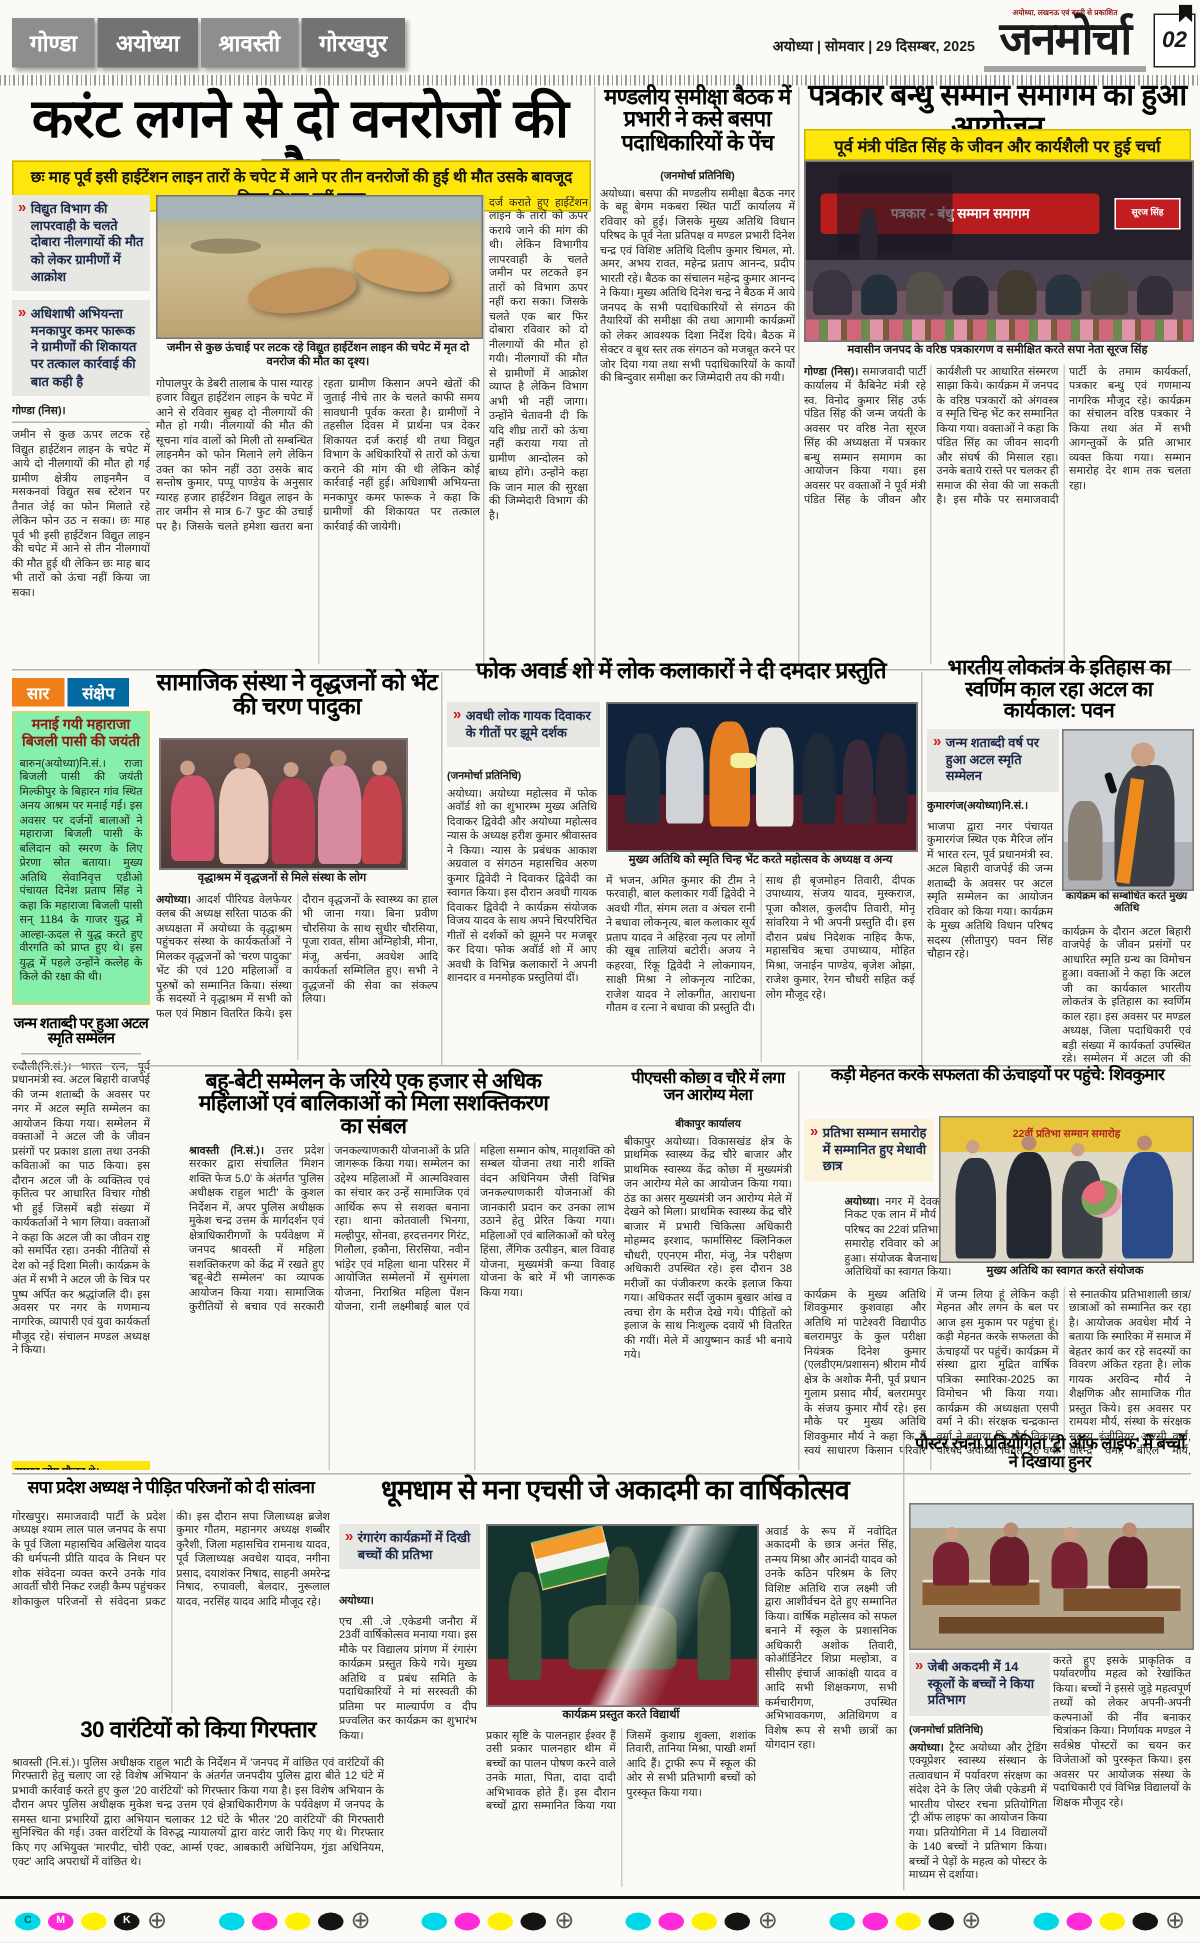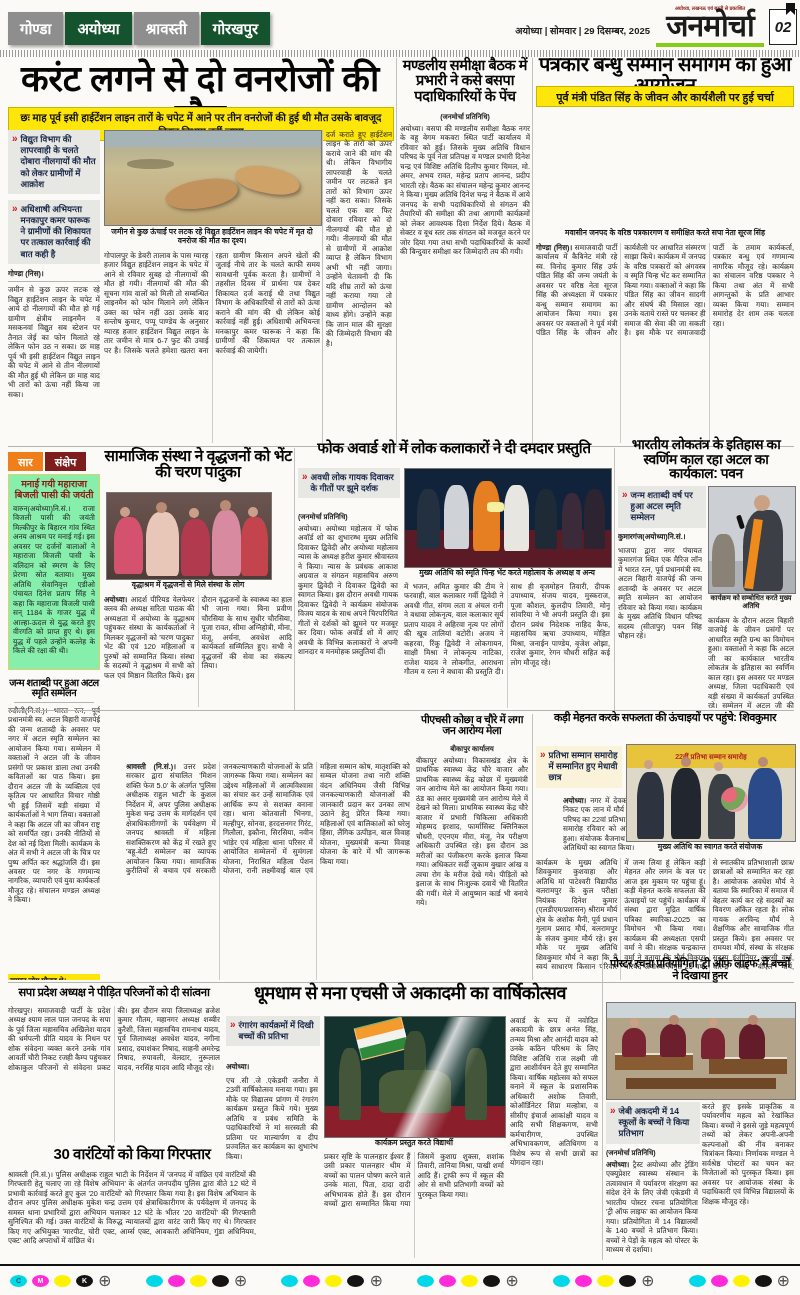--- a/index.html
+++ b/index.html
@@ -2,24 +2,24 @@
 <html><head>
 <meta charset="utf-8">
 <style>
   html,body{margin:0;padding:0;background:#dcdcd8;}
   .page{position:relative;width:800px;height:1295px;background:#fbfaf6;margin:0 auto;
         font-family:"Liberation Sans","DejaVu Sans",sans-serif;color:#1b1b1b;overflow:hidden;}
   .abs{position:absolute;}
   
   .tabs{display:flex;gap:2px;align-items:flex-start;}
   .tab{color:#fff;font-weight:bold;font-size:15px;padding:6px 12px 7px;box-shadow:2px 2px 3px rgba(0,0,0,.35);}
-  .tab.g{background:#8e8e8e;} .tab.b{background:#14532d;}
+  .tab.g{background:#8e8e8e;} .tab.b{background:#737373;}
   .dateline-top{font-size:9.5px;font-weight:bold;text-align:right;}
   .masthead-tag{font-size:5px;color:#8a1a12;text-align:center;font-weight:bold;}
-  .masthead-title{font-size:30px;font-weight:900;letter-spacing:-1px;line-height:1;text-align:center;border-bottom:4px solid #84cc16;padding-bottom:2px;}
+  .masthead-title{font-size:30px;font-weight:900;letter-spacing:-1px;line-height:1;text-align:center;border-bottom:4px solid #a3a3a3;padding-bottom:2px;}
   .pagebox{border:1.5px solid #222;background:#fff;width:26px;height:34px;position:relative;text-align:center;}
   .pagebox .num{font-size:15px;font-weight:900;line-height:34px;font-style:italic;}
   .pagebox .flag{position:absolute;top:-7px;right:1px;width:9px;height:12px;background:#111;
                  clip-path:polygon(0 0,100% 0,100% 100%,50% 65%,0 100%);}
   .micro{background:repeating-linear-gradient(90deg,#9a9a9a 0 1px,transparent 1px 3px);}
   
   .hl{font-weight:900;color:#050505;text-align:center;line-height:1.06;letter-spacing:-.4px;}
   .ybar{background:#ffe60a;border:1px solid #c9b400;font-weight:bold;text-align:center;color:#111;overflow:hidden;}
   .body{font-size:7.3px;line-height:1.3;text-align:justify;color:#222;overflow:hidden;}
   .cols2{column-count:2;column-gap:7px;column-rule:1px solid #ccc;}
@@ -30,21 +30,21 @@
   .nbx{background:#e7e7e4;padding:4px 4px;display:flex;gap:3px;font-weight:bold;font-size:8.6px;line-height:1.3;color:#1b2a4a;overflow:hidden;}
   .nbx.pl{background:#faf3d9;}
   .mk{color:#d11a1a;font-weight:900;font-size:10px;line-height:1;}
   .vline{background:#c2c2bd;width:1px;}
   .hline{background:#b5b5b0;height:1px;}
   .ph{position:absolute;border:1px solid #777;overflow:hidden;background:#999;}
   .shape{position:absolute;}
   
   .saarhdr{display:flex;gap:2px;}
   .saarhdr .s1{background:#f07f1a;color:#fff;font-weight:bold;font-size:11px;padding:2px 10px;}
-  .saarhdr .s2{background:#7f1d1d;color:#fff;font-weight:bold;font-size:11px;padding:2px 10px;}
+  .saarhdr .s2{background:#0369a1;color:#fff;font-weight:bold;font-size:11px;padding:2px 10px;}
   .ypanel{background:#86efac;border:1px solid #e3cf6a;padding:4px;overflow:hidden;}
   .ypanel .t{color:#8a1a12;font-weight:900;font-size:9.5px;text-align:center;line-height:1.15;margin-bottom:3px;}
   .tailhl{background:#ffe60a;font-size:7.3px;padding:1px 2px;font-weight:bold;}
   
   .marks{display:flex;justify-content:space-between;align-items:center;}
   .mgrp{display:flex;gap:5px;align-items:center;}
   .dot{width:17px;height:12px;border-radius:50%;font-size:7px;font-weight:bold;text-align:center;line-height:12px;}
   .dot.c{background:#00d8e8;color:#045a66;} .dot.m{background:#ff2bd9;color:#fff;}
   .dot.y{background:#fff200;} .dot.k{background:#141414;color:#fff;}
   .reg{font-size:16px;color:#555;line-height:1;}
@@ -103,20 +103,38 @@
   <div class="abs vline" style="left:322px;top:130px;height:313px;"></div>
 
   <div class="abs vline" style="left:396px;top:58px;height:388px;"></div>
   <div class="abs hl" style="left:400px;top:58px;width:130px;font-size:14.5px;">मण्डलीय समीक्षा बैठक में प्रभारी ने कसे बसपा पदाधिकारियों के पेंच</div>
   <div class="abs byline" style="left:400px;top:112px;width:130px;">(जनमोर्चा प्रतिनिधि)</div>
   <div class="abs body" style="left:400px;top:124px;width:130px;height:320px;">अयोध्या। बसपा की मण्डलीय समीक्षा बैठक नगर के बहू बेगम मकबरा स्थित पार्टी कार्यालय में रविवार को हुई। जिसके मुख्य अतिथि विधान परिषद के पूर्व नेता प्रतिपक्ष व मण्डल प्रभारी दिनेश चन्द्र एवं विशिष्ट अतिथि दिलीप कुमार चिमल, मो. अमर, अभय रावत, महेन्द्र प्रताप आनन्द, प्रदीप भारती रहे। बैठक का संचालन महेन्द्र कुमार आनन्द ने किया। मुख्य अतिथि दिनेश चन्द्र ने बैठक में आये जनपद के सभी पदाधिकारियों से संगठन की तैयारियों की समीक्षा की तथा आगामी कार्यक्रमों को लेकर आवश्यक दिशा निर्देश दिये। बैठक में सेक्टर व बूथ स्तर तक संगठन को मजबूत करने पर जोर दिया गया तथा सभी पदाधिकारियों के कार्यों की बिन्दुवार समीक्षा कर जिम्मेदारी तय की गयी।</div>
 
   <div class="abs vline" style="left:532px;top:58px;height:388px;"></div>
   <div class="abs hl" style="left:536px;top:54px;width:258px;font-size:20px;">पत्रकार बन्धु सम्मान समागम का हुआ आयोजन</div>
   <div class="abs ybar" style="left:536px;top:86px;width:256px;font-size:11px;padding:2px 0;">पूर्व मंत्री पंडित सिंह के जीवन और कार्यशैली पर हुई चर्चा</div>
+  <div class="ph" style="left:536px;top:107px;width:258px;height:119px;">
+    <div class="shape" style="left:0;top:0;width:100%;height:100%;background:linear-gradient(180deg,#241f2b 0 55%,#4b4450 55% 72%,#6e5560 72% 100%);"></div>
+    <div class="shape" style="left:4%;top:18%;width:72%;height:22%;background:#b81c1c;color:#fff;font-weight:bold;font-size:9px;text-align:center;line-height:26px;border-radius:3px;">पत्रकार - बंधु सम्मान समागम</div>
+    <div class="shape" style="left:80%;top:20%;width:16%;height:16%;background:#c21d20;color:#fff;font-weight:bold;font-size:6px;text-align:center;line-height:19px;border:1px solid #fff;">सूरज सिंह</div>
+    <div class="shape" style="left:2%;top:52%;width:96%;height:34%;display:flex;gap:6px;align-items:flex-end;">
+      <div style="width:26px;height:30px;background:#3a3440;border-radius:45% 45% 12% 12%;"></div>
+      <div style="width:24px;height:27px;background:#24303c;border-radius:45% 45% 12% 12%;"></div>
+      <div style="width:25px;height:29px;background:#55504a;border-radius:45% 45% 12% 12%;"></div>
+      <div style="width:24px;height:26px;background:#2e2a34;border-radius:45% 45% 12% 12%;"></div>
+      <div style="width:26px;height:30px;background:#413a30;border-radius:45% 45% 12% 12%;"></div>
+      <div style="width:24px;height:27px;background:#2a3340;border-radius:45% 45% 12% 12%;"></div>
+      <div style="width:25px;height:28px;background:#4a4440;border-radius:45% 45% 12% 12%;"></div>
+      <div style="width:24px;height:26px;background:#332e3a;border-radius:45% 45% 12% 12%;"></div>
+    </div>
+    <div class="shape" style="left:0;bottom:0;width:100%;height:12%;background:repeating-linear-gradient(90deg,#d0667a 0 9px,#6f8a4f 9px 15px,#e094a8 15px 24px,#7a5a3a 24px 28px);"></div>
+    <div class="shape" style="left:8%;top:6%;width:30%;height:46%;background:#1d1822;border-radius:4px;opacity:.6;"></div>
+    <div class="shape" style="left:14%;top:26%;width:12px;height:34px;background:#2c2633;border-radius:40% 40% 8% 8%;"></div>
+  </div>
   <div class="abs cap" style="left:536px;top:228px;width:258px;height:12px;">मवासीन जनपद के वरिष्ठ पत्रकारगण व समीक्षित करते सपा नेता सूरज सिंह</div>
   <div class="abs body cols3" style="left:536px;top:243px;width:258px;height:200px;">
     <span class="dl">गोण्डा (निस)।</span>
     <span>समाजवादी पार्टी कार्यालय में कैबिनेट मंत्री रहे स्व. विनोद कुमार सिंह उर्फ पंडित सिंह की जन्म जयंती के अवसर पर वरिष्ठ नेता सूरज सिंह की अध्यक्षता में पत्रकार बन्धु सम्मान समागम का आयोजन किया गया। इस अवसर पर वक्ताओं ने पूर्व मंत्री पंडित सिंह के जीवन और कार्यशैली पर आधारित संस्मरण साझा किये। कार्यक्रम में जनपद के वरिष्ठ पत्रकारों को अंगवस्त्र व स्मृति चिन्ह भेंट कर सम्मानित किया गया। वक्ताओं ने कहा कि पंडित सिंह का जीवन सादगी और संघर्ष की मिसाल रहा। उनके बताये रास्ते पर चलकर ही समाज की सेवा की जा सकती है। इस मौके पर समाजवादी पार्टी के तमाम कार्यकर्ता, पत्रकार बन्धु एवं गणमान्य नागरिक मौजूद रहे। कार्यक्रम का संचालन वरिष्ठ पत्रकार ने किया तथा अंत में सभी आगन्तुकों के प्रति आभार व्यक्त किया गया। सम्मान समारोह देर शाम तक चलता रहा।</span>
   </div>
 
   <div class="abs hline" style="left:8px;top:446px;width:786px;"></div>
 
   <div class="abs" style="left:8px;top:452px;width:92px;height:528px;overflow:hidden;">
     <div class="saarhdr">
@@ -189,20 +207,21 @@
     <div class="shape" style="left:52%;top:8%;width:16px;height:16px;background:#caa184;border-radius:50%;"></div>
     <div class="shape" style="left:46%;top:30%;width:10%;height:66%;background:#ef8a1c;transform:rotate(8deg);"></div>
     <div class="shape" style="left:34%;top:26%;width:5px;height:14px;background:#111;border-radius:2px;transform:rotate(-18deg);"></div>
     <div class="shape" style="left:4%;top:44%;width:26%;height:50%;background:#8a8276;border-radius:40% 40% 8% 8%;"></div>
   </div>
   <div class="abs cap" style="left:708px;top:594px;width:86px;height:20px;font-size:6.8px;">कार्यक्रम को सम्बोधित करते मुख्य अतिथि</div>
   <div class="abs body" style="left:708px;top:616px;width:86px;height:92px;">कार्यक्रम के दौरान अटल बिहारी वाजपेई के जीवन प्रसंगों पर आधारित स्मृति ग्रन्थ का विमोचन हुआ। वक्ताओं ने कहा कि अटल जी का कार्यकाल भारतीय लोकतंत्र के इतिहास का स्वर्णिम काल रहा। इस अवसर पर मण्डल अध्यक्ष, जिला पदाधिकारी एवं बड़ी संख्या में कार्यकर्ता उपस्थित रहे। सम्मेलन में अटल जी की कविताओं का पाठ भी हुआ।</div>
 
   <div class="abs hline" style="left:8px;top:710px;width:786px;"></div>
 
+  <div class="abs hl" style="left:126px;top:714px;width:246px;font-size:14.2px;">बहू-बेटी सम्मेलन के जरिये एक हजार से अधिक महिलाओं एवं बालिकाओं को मिला सशक्तिकरण का संबल</div>
   <div class="abs body cols3" style="left:126px;top:762px;width:284px;height:218px;">
     <span class="dl">श्रावस्ती (नि.सं.)।</span>
     <span>उत्तर प्रदेश सरकार द्वारा संचालित 'मिशन शक्ति फेज 5.0' के अंतर्गत 'पुलिस अधीक्षक राहुल भाटी' के कुशल निर्देशन में, अपर पुलिस अधीक्षक मुकेश चन्द्र उत्तम के मार्गदर्शन एवं क्षेत्राधिकारीगणों के पर्यवेक्षण में जनपद श्रावस्ती में महिला सशक्तिकरण को केंद्र में रखते हुए 'बहू-बेटी सम्मेलन' का व्यापक आयोजन किया गया। सामाजिक कुरीतियों से बचाव एवं सरकारी जनकल्याणकारी योजनाओं के प्रति जागरूक किया गया। सम्मेलन का उद्देश्य महिलाओं में आत्मविश्वास का संचार कर उन्हें सामाजिक एवं आर्थिक रूप से सशक्त बनाना रहा। थाना कोतवाली भिनगा, मल्हीपुर, सोनवा, हरदत्तनगर गिरंट, गिलौला, इकौना, सिरसिया, नवीन भांड़ेर एवं महिला थाना परिसर में आयोजित सम्मेलनों में सुमंगला योजना, निराश्रित महिला पेंशन योजना, रानी लक्ष्मीबाई बाल एवं महिला सम्मान कोष, मातृशक्ति को सम्बल योजना तथा नारी शक्ति वंदन अधिनियम जैसी विभिन्न जनकल्याणकारी योजनाओं की जानकारी प्रदान कर उनका लाभ उठाने हेतु प्रेरित किया गया। महिलाओं एवं बालिकाओं को घरेलू हिंसा, लैंगिक उत्पीड़न, बाल विवाह योजना, मुख्यमंत्री कन्या विवाह योजना के बारे में भी जागरूक किया गया।</span>
   </div>
 
   <div class="abs hl" style="left:416px;top:714px;width:112px;font-size:10.6px;">पीएचसी कोछा व चौरे में लगा जन आरोग्य मेला</div>
   <div class="abs byline" style="left:416px;top:744px;width:112px;">बीकापुर कार्यालय</div>
   <div class="abs body" style="left:416px;top:756px;width:112px;height:224px;">बीकापुर अयोध्या। विकासखंड क्षेत्र के प्राथमिक स्वास्थ्य केंद्र चौरे बाजार और प्राथमिक स्वास्थ्य केंद्र कोछा में मुख्यमंत्री जन आरोग्य मेले का आयोजन किया गया। ठंड का असर मुख्यमंत्री जन आरोग्य मेले में देखने को मिला। प्राथमिक स्वास्थ्य केंद्र चौरे बाजार में प्रभारी चिकित्सा अधिकारी मोहम्मद इरशाद, फार्मासिस्ट क्लिनिकल चौधरी, एएनएम मीरा, मंजू, नेत्र परीक्षण अधिकारी उपस्थित रहे। इस दौरान 38 मरीजों का पंजीकरण करके इलाज किया गया। अधिकतर सर्दी जुकाम बुखार आंख व त्वचा रोग के मरीज देखे गये। पीड़ितों को इलाज के साथ निःशुल्क दवायें भी वितरित की गयीं। मेले में आयुष्मान कार्ड भी बनाये गये।</div>
   <div class="abs vline" style="left:532px;top:714px;height:266px;"></div>
 

